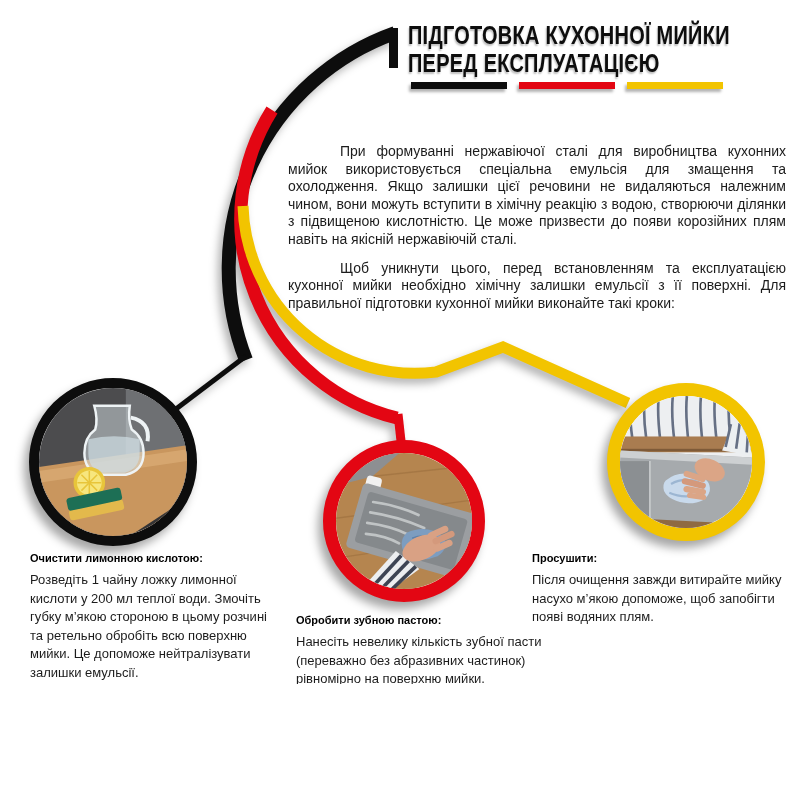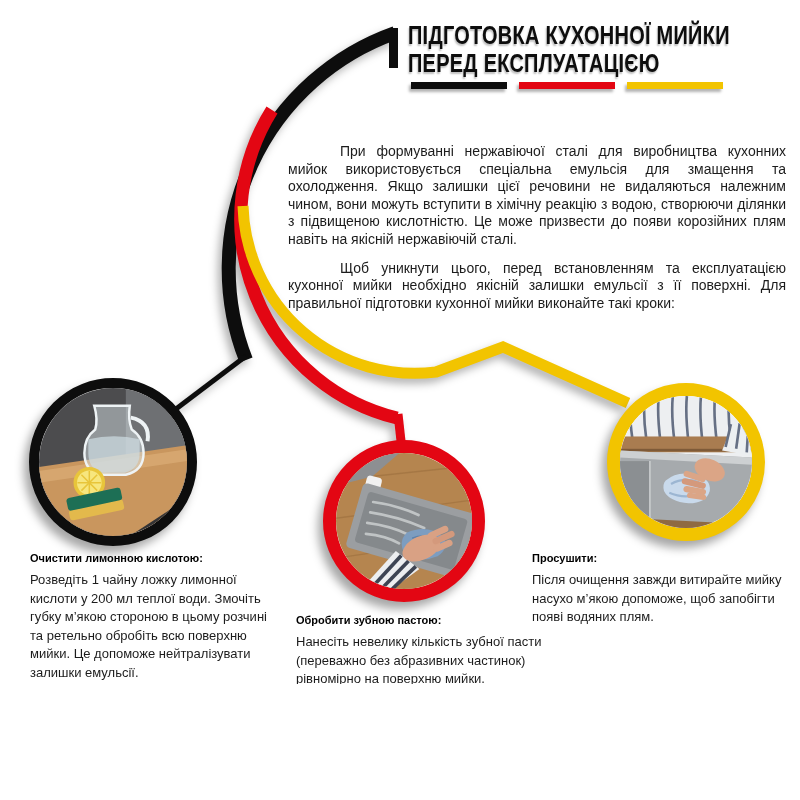--- a/index.html
+++ b/index.html
@@ -67,21 +67,21 @@
     </div>
   </div>
   <div class="title-bars">
     <div class="title-bar" style="background: rgb(13, 13, 13);"></div>
     <div class="title-bar" style="background: rgb(227, 6, 19);"></div>
     <div class="title-bar" style="background: rgb(242, 196, 0);"></div>
   </div>
 
   <div class="intro">
     <p>При формуванні нержавіючої сталі для виробництва кухонних мийок використовується спеціальна емульсія для змащення та охолодження. Якщо залишки цієї речовини не видаляються належним чином, вони можуть вступити в хімічну реакцію з водою, створюючи ділянки з підвищеною кислотністю. Це може призвести до появи корозійних плям навіть на якісній нержавіючій сталі.</p>
-    <p>Щоб уникнути цього, перед встановленням та експлуатацією кухонної мийки необхідно якісній залишки емульсії з її поверхні. Для правильної підготовки кухонної мийки виконайте такі кроки:</p>
+    <p>Щоб уникнути цього, перед встановленням та експлуатацією кухонної мийки необхідно хімічну залишки емульсії з її поверхні. Для правильної підготовки кухонної мийки виконайте такі кроки:</p>
   </div>
 
   <div class="photo-circle circle-1">
     <svg viewBox="0 0 150 150">
       <rect width="150" height="150" fill="#4c4c4e"></rect>
       <rect x="88" width="62" height="150" fill="#6e7073"></rect>
       <polygon points="0,80 150,58 150,150 0,150" fill="#c9965e"></polygon>
       <polygon points="0,84 150,62 150,74 0,96" fill="#e0b57e" opacity="0.55"></polygon>
       <polygon points="92,150 150,112 150,150" fill="#333335"></polygon>
       <path d="M56 18 L92 18 Q90 32 94 42 Q106 50 106 66 Q106 84 88 88 L62 88 Q46 84 46 66 Q46 50 57 42 Q60 32 56 18 Z" fill="#d7e2e6" fill-opacity="0.5" stroke="#eef3f5" stroke-width="2.5"></path>

